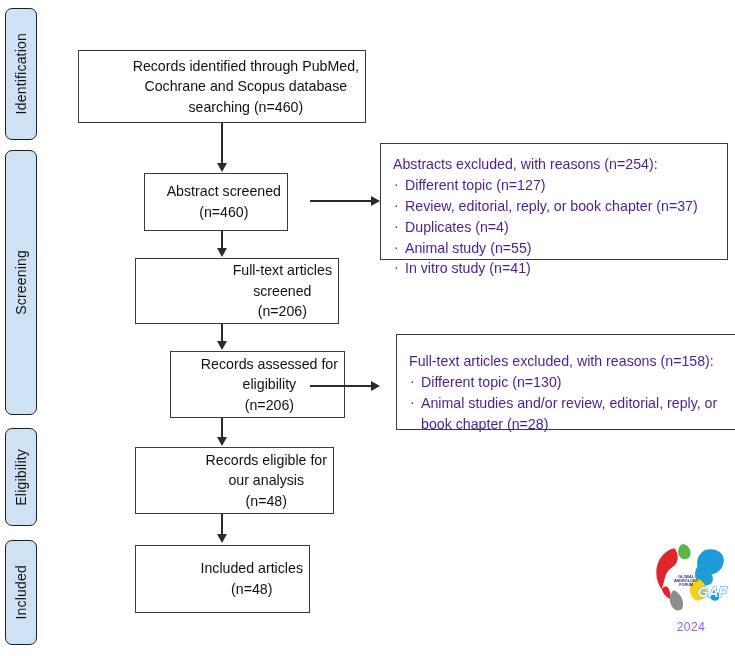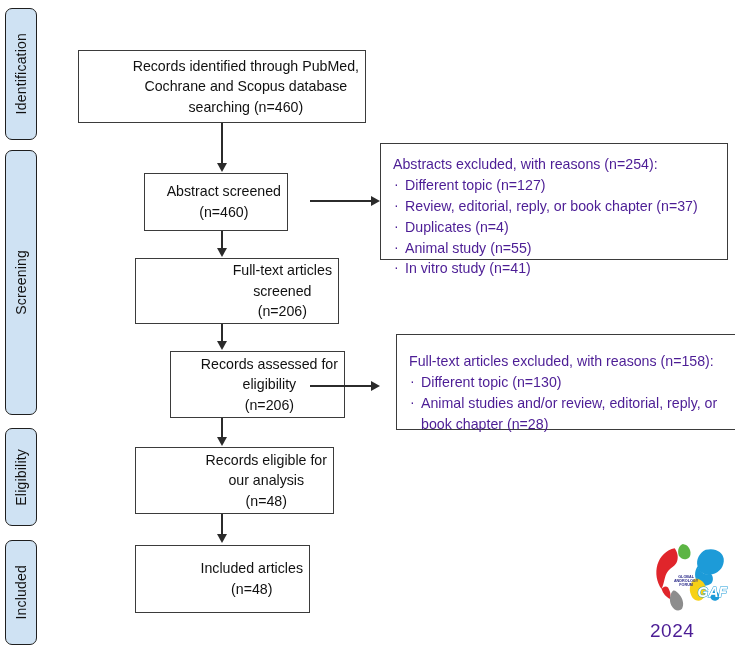--- a/index.html
+++ b/index.html
@@ -124,23 +124,23 @@
     left: 650px;
     top: 540px;
     width: 82px;
     height: 72px;
   }
   #year-label {
     position: absolute;
     left: 650px;
     top: 620px;
     width: 82px;
-    text-align: left;
-    font-size: 19px;
-    color: #4c1d95;
+    text-align: center;
+    font-size: 12px;
+    color: #8b5cf6;
     letter-spacing: 0.5px;
   }
 </style>
 </head>
 <body>
 
 <div id="canvas">
 
   <div class="stage" style="top:8px; height:132px;">
     <span class="stage-text">Identification</span>

